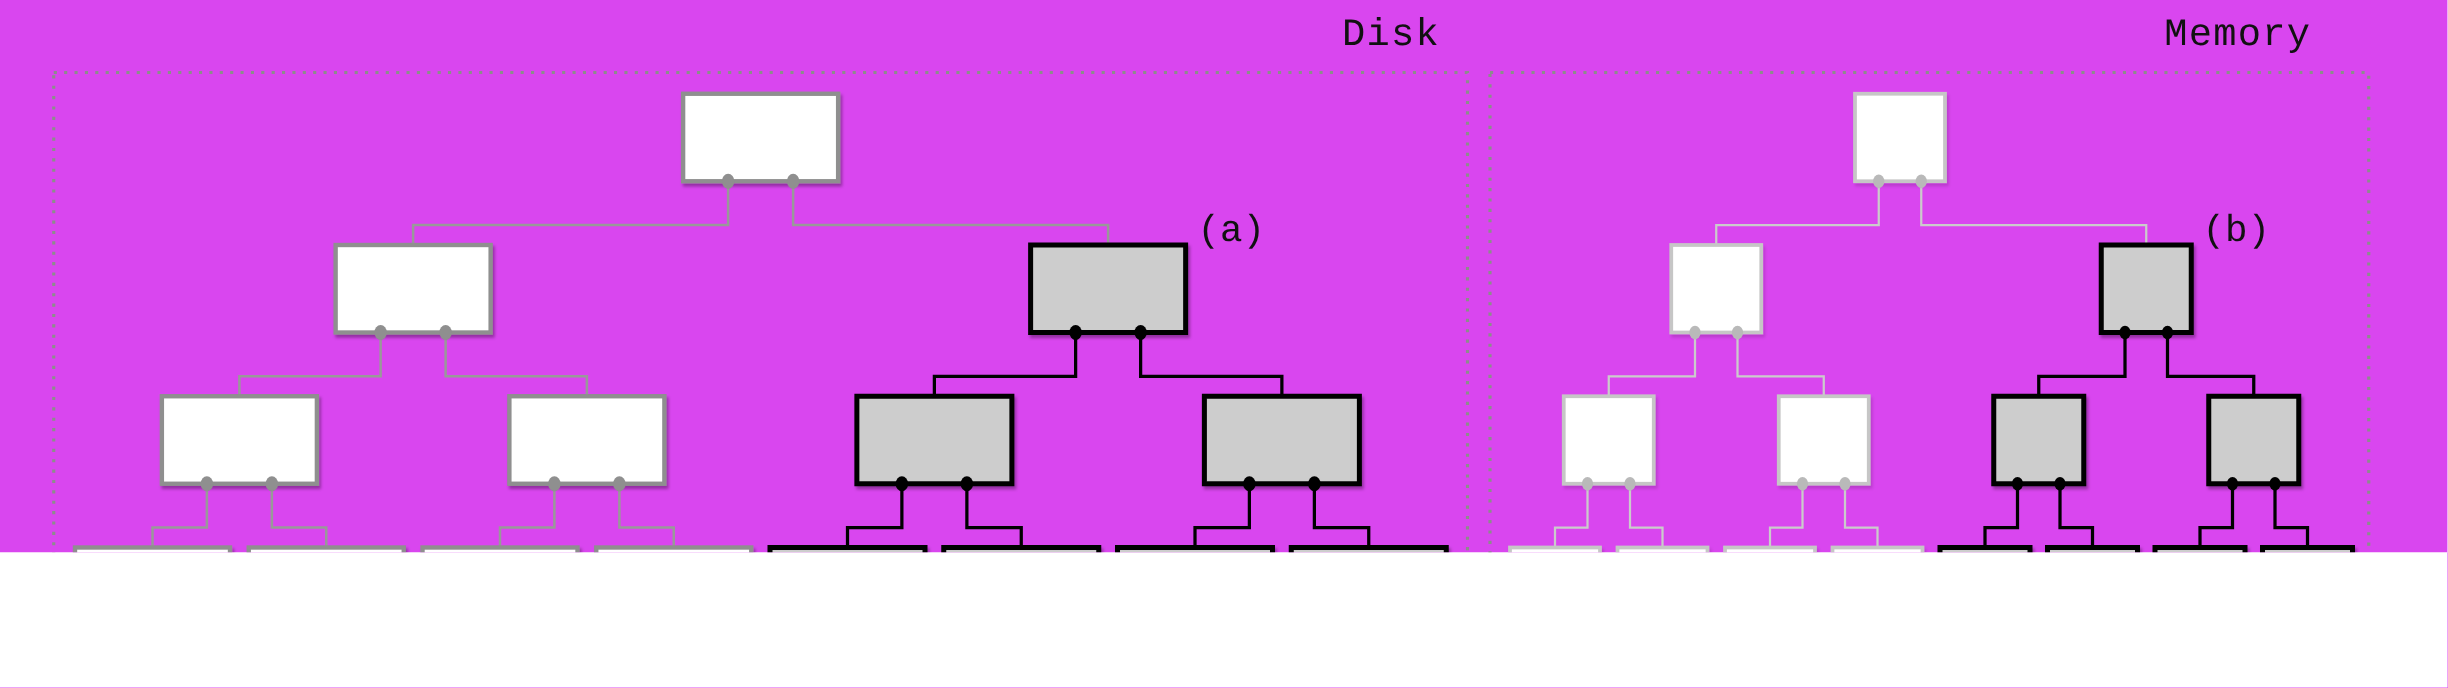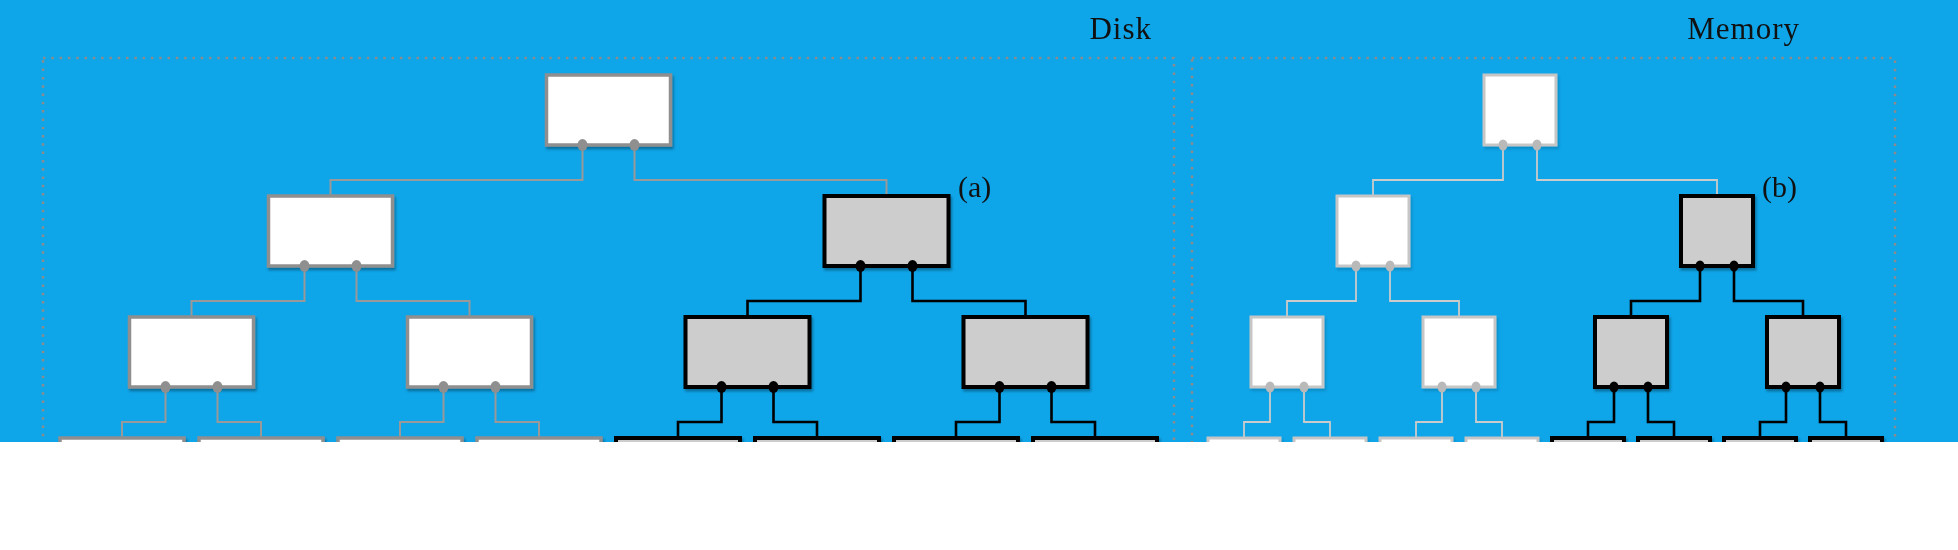--- a/index.html
+++ b/index.html
@@ -1,35 +1,35 @@
 <!DOCTYPE html>
 <html><head>
 <meta charset="utf-8">
 <style>
   html,body{margin:0;padding:0;background:#ffffff;}
   .canvas{
     position:relative;
     width:1958px;height:442px;
-    background:#0ea5e9;
-    font-family:Liberation Serif, serif;
+    background:#d946ef;
+    font-family:Liberation Mono, monospace;
     overflow:hidden;
   }
   .canvas svg{position:absolute;left:0;top:0;}
   .panel-label{
     position:absolute;
     top:12px;
     transform:translateX(-100%);
     font-size:31px;
     line-height:33px;
     color:#111111;
     letter-spacing:1px;
     white-space:nowrap;
   }
   #label-disk{left:1152px;}
-  #label-memory{left:1800px;}
+  #label-memory{left:1849px;}
   .annotation-label{
     position:absolute;
     top:171px;
     font-size:30px;
     line-height:31px;
     color:#111111;
     white-space:nowrap;
   }
   #ann-disk{left:958px;}
   #ann-memory{left:1762px;}

